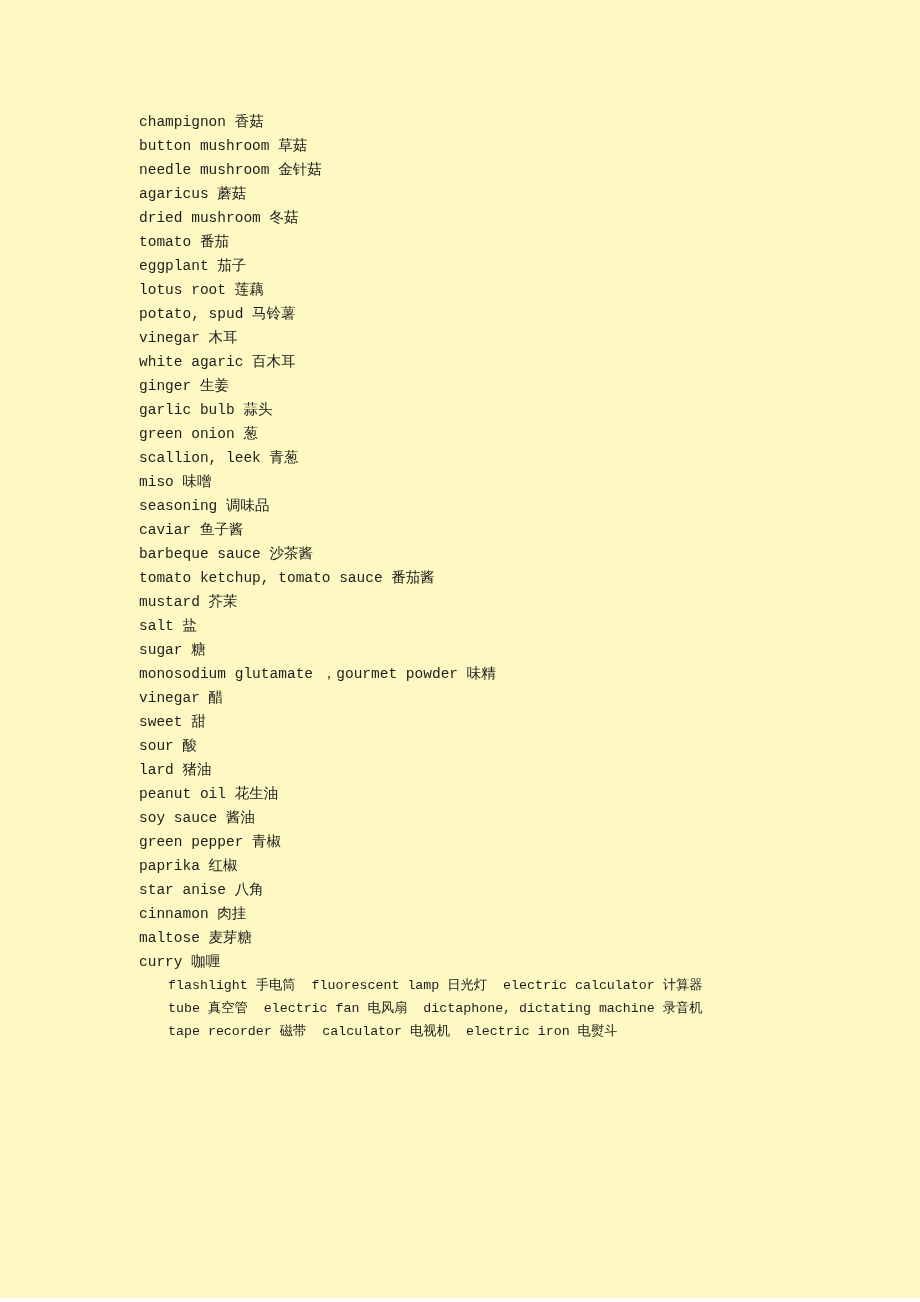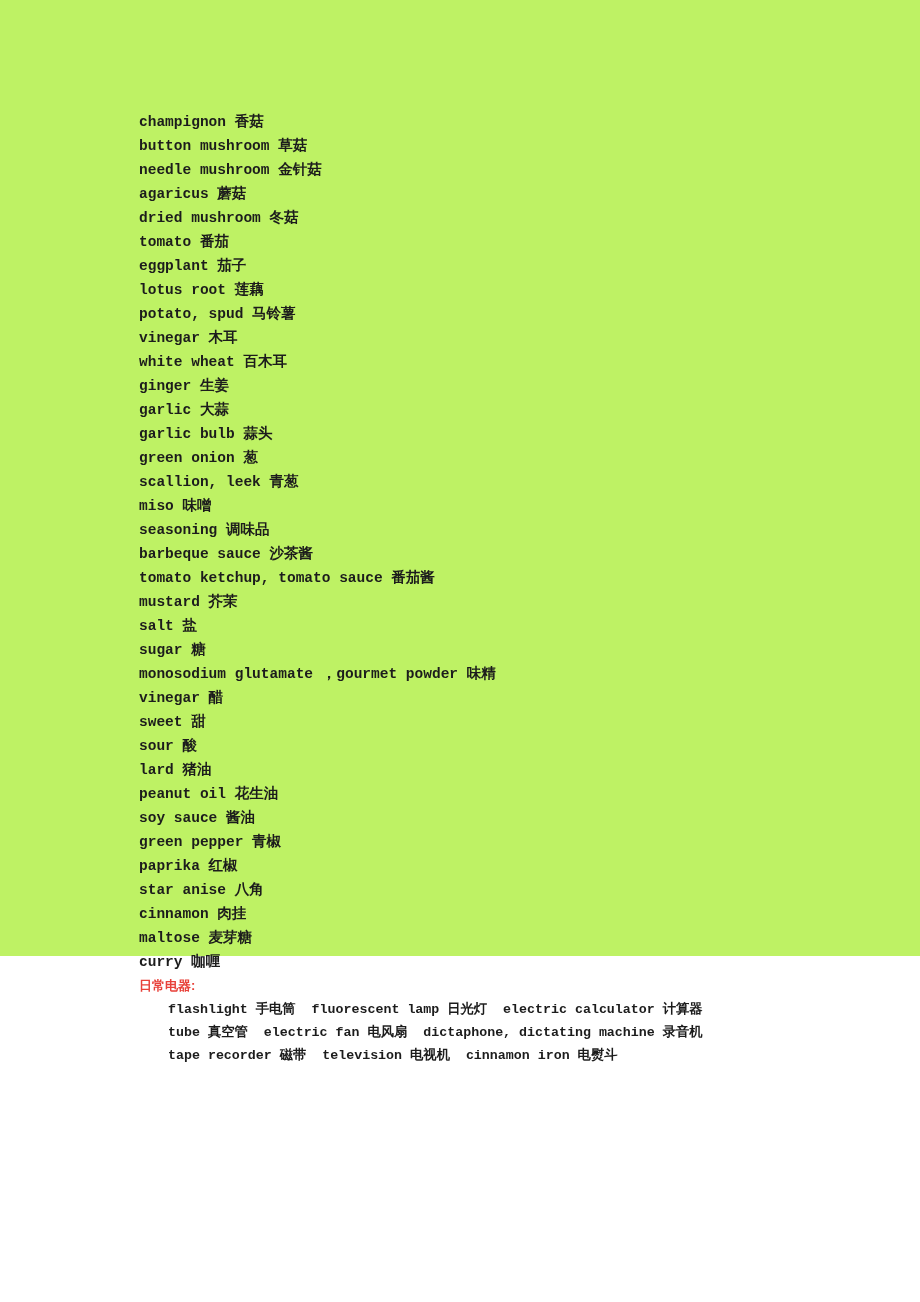--- a/index.html
+++ b/index.html
@@ -15,24 +15,23 @@
     font-family: "Liberation Mono", "DejaVu Sans Mono", monospace;
     color: #1a1a1a;
     -webkit-font-smoothing: antialiased;
   }
 
   
   .page {
     position: absolute;
     left: 0; top: 0;
     width: 920px;
-    height: 956px;
-    background: #bef264;
+    height: 1298px;
+    background: #fef9c3;
     box-sizing: border-box;
-    font-weight: bold;
   }
 
   .content {
     position: absolute;
     left: 139px;
     top: 110px;
     width: 740px;
   }
 
   
@@ -85,50 +84,49 @@
       <li class="vocab-line">champignon 香菇</li>
       <li class="vocab-line">button mushroom 草菇</li>
       <li class="vocab-line">needle mushroom 金针菇</li>
       <li class="vocab-line">agaricus 蘑菇</li>
       <li class="vocab-line">dried mushroom 冬菇</li>
       <li class="vocab-line">tomato 番茄</li>
       <li class="vocab-line">eggplant 茄子</li>
       <li class="vocab-line">lotus root 莲藕</li>
       <li class="vocab-line">potato, spud 马铃薯</li>
       <li class="vocab-line">vinegar 木耳</li>
-      <li class="vocab-line">white wheat 百木耳</li>
+      <li class="vocab-line">white agaric 百木耳</li>
       <li class="vocab-line">ginger 生姜</li>
-      <li class="vocab-line">garlic 大蒜</li>
       <li class="vocab-line">garlic bulb 蒜头</li>
       <li class="vocab-line">green onion 葱</li>
       <li class="vocab-line">scallion, leek 青葱</li>
       <li class="vocab-line">miso 味噌</li>
       <li class="vocab-line">seasoning 调味品</li>
+      <li class="vocab-line">caviar 鱼子酱</li>
       <li class="vocab-line">barbeque sauce 沙茶酱</li>
       <li class="vocab-line">tomato ketchup, tomato sauce 番茄酱</li>
       <li class="vocab-line">mustard 芥茉</li>
       <li class="vocab-line">salt 盐</li>
       <li class="vocab-line">sugar 糖</li>
       <li class="vocab-line">monosodium glutamate ，gourmet powder 味精</li>
       <li class="vocab-line">vinegar 醋</li>
       <li class="vocab-line">sweet 甜</li>
       <li class="vocab-line">sour 酸</li>
       <li class="vocab-line">lard 猪油</li>
       <li class="vocab-line">peanut oil 花生油</li>
       <li class="vocab-line">soy sauce 酱油</li>
       <li class="vocab-line">green pepper 青椒</li>
       <li class="vocab-line">paprika 红椒</li>
       <li class="vocab-line">star anise 八角</li>
       <li class="vocab-line">cinnamon 肉挂</li>
       <li class="vocab-line">maltose 麦芽糖</li>
       <li class="vocab-line">curry 咖喱</li>
     </ul>
 
-    <p class="section-heading">日常电器:</p>
 
     <ul class="appliance-block">
       <li class="appliance-line">flashlight 手电筒  fluorescent lamp 日光灯  electric calculator 计算器</li>
       <li class="appliance-line">tube 真空管  electric fan 电风扇  dictaphone, dictating machine 录音机</li>
-      <li class="appliance-line">tape recorder 磁带  television 电视机  cinnamon iron 电熨斗</li>
+      <li class="appliance-line">tape recorder 磁带  calculator 电视机  electric iron 电熨斗</li>
     </ul>
 
   </div>
 </div>
 
 </body></html>

